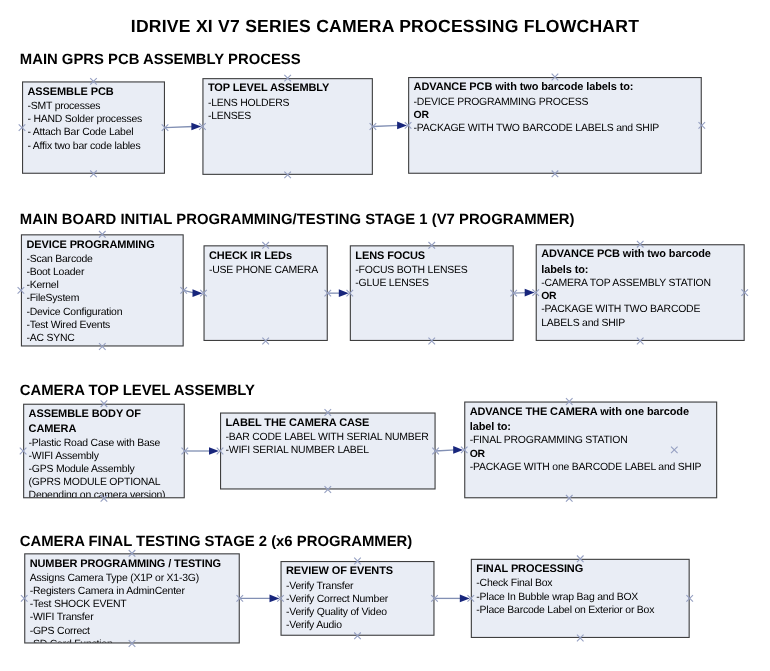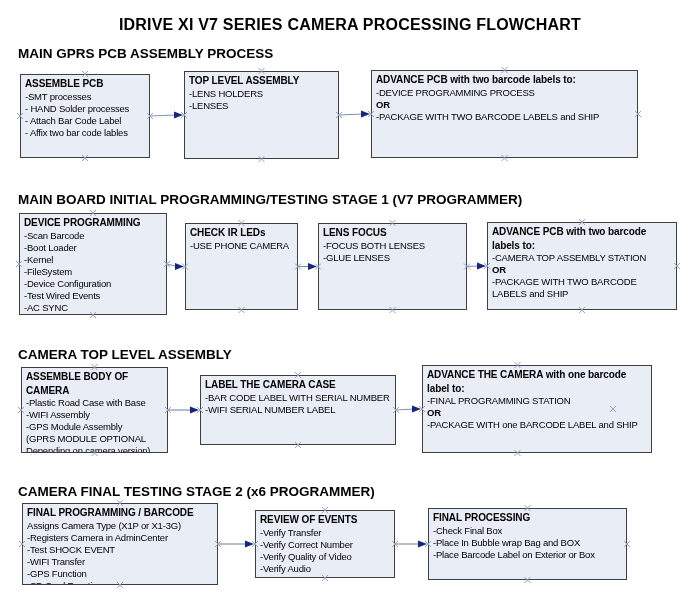--- a/index.html
+++ b/index.html
@@ -94,26 +94,26 @@
     <div class="node-item">-WIFI SERIAL NUMBER LABEL</div>
   </div>
   <div class="node" style="left:422px;top:365px;width:230px;height:88px">
     <div class="node-title">ADVANCE THE CAMERA with one barcode label to:</div>
     <div class="node-item">-FINAL PROGRAMMING STATION</div>
     <div class="node-item bi">OR</div>
     <div class="node-item">-PACKAGE WITH one BARCODE LABEL and SHIP</div>
   </div>
 
   <div class="node" style="left:22px;top:503px;width:196px;height:82px">
-    <div class="node-title">FINAL PROGRAMMING / BARCODE</div>
+    <div class="node-title">NUMBER PROGRAMMING / TESTING</div>
     <div class="node-item">Assigns Camera Type (X1P or X1-3G)</div>
     <div class="node-item">-Registers Camera in AdminCenter</div>
     <div class="node-item">-Test SHOCK EVENT</div>
     <div class="node-item">-WIFI Transfer</div>
-    <div class="node-item">-GPS Function</div>
+    <div class="node-item">-GPS Correct</div>
     <div class="node-item">-SD Card Function</div>
   </div>
   <div class="node" style="left:255px;top:510px;width:140px;height:68px">
     <div class="node-title">REVIEW OF EVENTS</div>
     <div class="node-item">-Verify Transfer</div>
     <div class="node-item">-Verify Correct Number</div>
     <div class="node-item">-Verify Quality of Video</div>
     <div class="node-item">-Verify Audio</div>
   </div>
   <div class="node" style="left:428px;top:508px;width:199px;height:72px">

